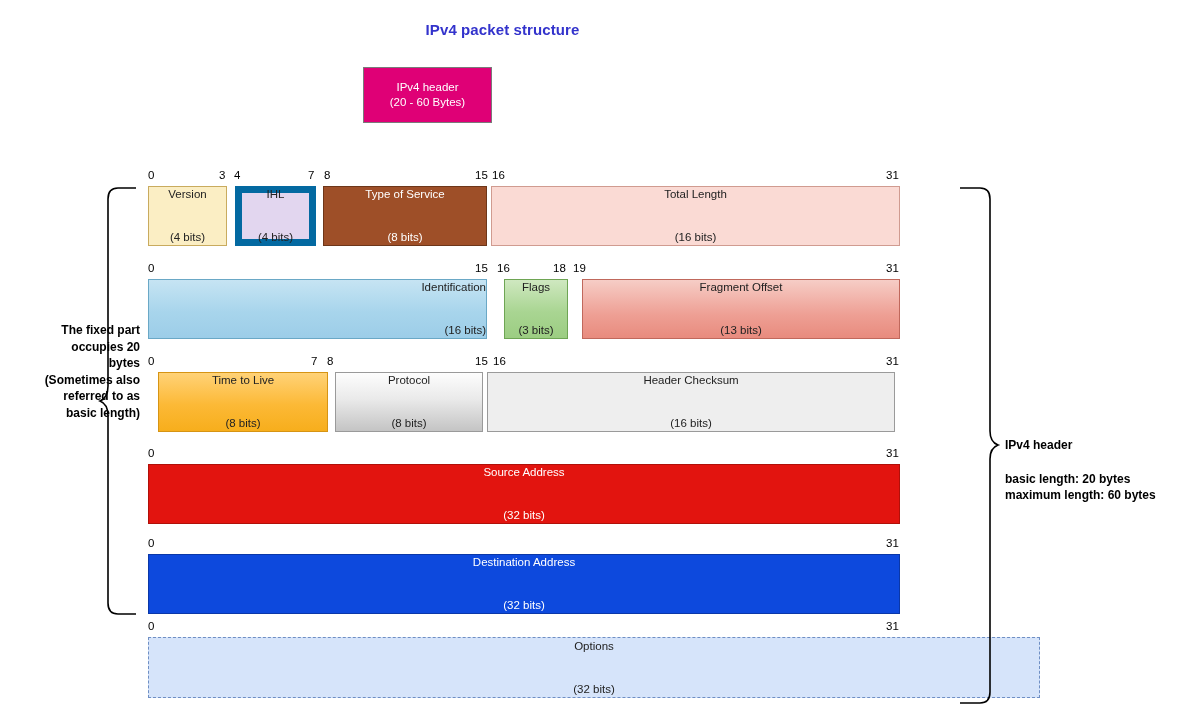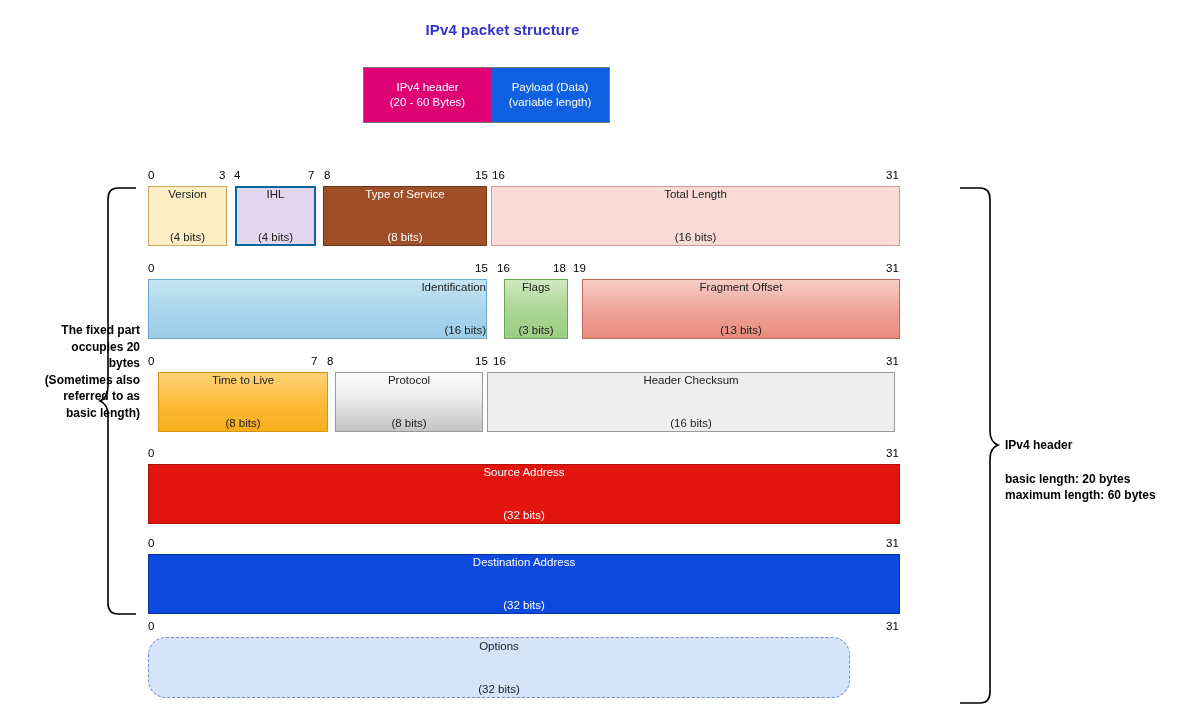--- a/index.html
+++ b/index.html
@@ -97,21 +97,21 @@
     color: #222222;
     text-align: center;
     gap: 28px;
   }
   .field-gap {
     flex: 0 0 auto;
   }
 
   
   .f-version   { background:#fbeec4; border:1px solid #c9ab5e; }
-  .f-ihl       { background:#e2d6ef; border:2px solid #0369a1; }
+  .f-ihl       { background:#e2d6ef; border:7px solid #0369a1; }
   .f-tos       { background:#9e4f28; border:1px solid #6d3619; color:#ffffff; }
   .f-totlen    { background:#fadad4; border:1px solid #d09b90; }
   .f-ident     { background:linear-gradient(to bottom,#c6e4f3 0%,#a8d5ec 55%,#9ccde8 100%);
                  border:1px solid #6aa8c6;align-items:flex-end; }
   .f-flags     { background:linear-gradient(to bottom,#cfe8c0 0%,#a9d592 55%,#9ccd82 100%);
                  border:1px solid #6ea554; }
   .f-fragoff   { background:linear-gradient(to bottom,#f6cdc6 0%,#ee9f94 60%,#e88b7e 100%);
                  border:1px solid #c0685c; }
   .f-ttl       { background:linear-gradient(to bottom,#ffd municipal 0%);margin-left:10px; }
   .f-ttl       { background:linear-gradient(to bottom,#ffd277 0%,#fcb936 55%,#f7ae1c 100%);
@@ -160,24 +160,20 @@
 </head>
 <body>
 
 <div id="diagram-title">IPv4 packet structure</div>
 
 <div id="packet-overview">
   <div class="overview-cell" id="overview-header-cell">
     <span class="field-title">IPv4 header</span>
     <span class="field-bits">(20 - 60 Bytes)</span>
   </div>
-  <div class="overview-cell" id="overview-payload-cell">
-    <span class="field-title">Payload (Data)</span>
-    <span class="field-bits">(variable length)</span>
-  </div>
 </div>
 
 <div id="header-grid">
 
   <div class="field-row" style="top:169px;">
     <div class="bitruler">
       <span class="bitlabel" style="left:0px;">0</span>
       <span class="bitlabel" style="left:71px;">3</span>
       <span class="bitlabel" style="left:86px;">4</span>
       <span class="bitlabel" style="left:160px;">7</span>
@@ -288,21 +284,21 @@
       </div>
     </div>
   </div>
 
   <div class="field-row" style="top:620px;">
     <div class="bitruler">
       <span class="bitlabel" style="left:0px;">0</span>
       <span class="bitlabel" style="left:738px;">31</span>
     </div>
     <div class="row-boxes" style="height:61px;">
-      <div class="field-box f-options" style="width:702px;border-radius:18px;">
+      <div class="field-box f-options" style="width:892px;">
         <span class="field-title">Options</span>
         <span class="field-bits">(32 bits)</span>
       </div>
     </div>
   </div>
 </div>
 
 <svg id="left-brace" class="brace-svg" width="42" height="430" viewBox="0 0 42 430">
   <path d="M 38 2
            L 20 2

